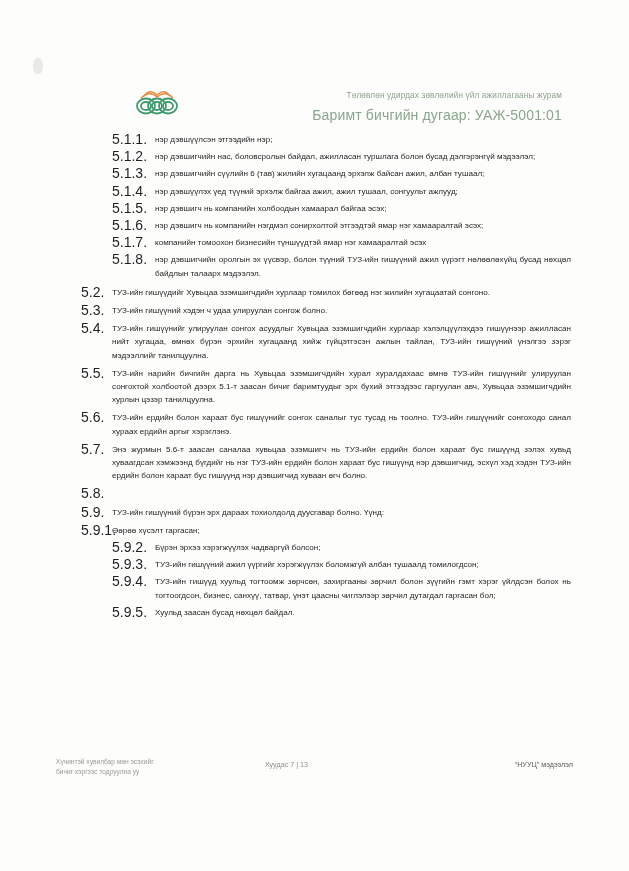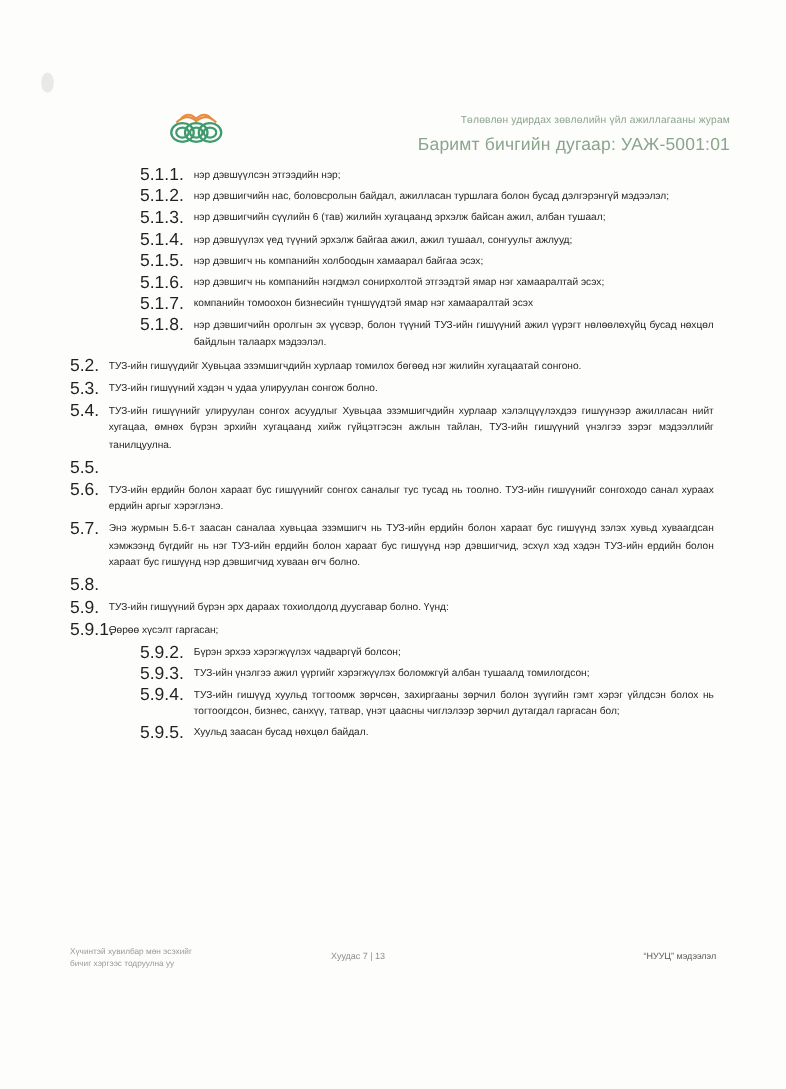--- a/index.html
+++ b/index.html
@@ -48,21 +48,21 @@
     position: absolute;
     left: 124px;
     top: 0px;
     width: 68px;
     height: 34px;
   }
   .logo svg { display: block; }
 
   .header-text {
     position: absolute;
-    right: 45px;
+    right: 67px;
     top: 4px;
     text-align: right;
     color: #7f9b82;
     line-height: 1.55;
   }
   .header-line1 {
     font-size: 8.2px;
     color: #8aa58c;
     letter-spacing: 0.15px;
   }
@@ -101,21 +101,21 @@
     color: #231f20;
     text-align: justify;
     hyphens: none;
   }
 
   
   .lvl2 { padding-left: 112px; padding-right: 58px; }
   .lvl2 .num { width: 43px; }
 
   
-  .lvl1 { padding-left: 56px; padding-right: 58px; }
+  .lvl1 { padding-left: 81px; padding-right: 58px; }
   .lvl1 .num { width: 31px; }
 
   .gap-sm { margin-bottom: 5px; }
   .gap-md { margin-bottom: 6px; }
 
   
   .footer {
     position: absolute;
     left: 0;
     top: 757px;
@@ -229,20 +229,21 @@
       <span class="txt">ТУЗ-ийн гишүүний хэдэн ч удаа улируулан сонгож болно.</span>
     </div>
 
     <div class="item lvl1 gap-sm">
       <span class="num">5.4.</span>
       <span class="txt">ТУЗ-ийн гишүүнийг улируулан сонгох асуудлыг Хувьцаа эзэмшигчдийн хурлаар хэлэлцүүлэхдээ гишүүнээр ажилласан нийт хугацаа, өмнөх бүрэн эрхийн хугацаанд хийж гүйцэтгэсэн ажлын тайлан, ТУЗ-ийн гишүүний үнэлгээ зэрэг мэдээллийг танилцуулна.</span>
     </div>
 
     <div class="item lvl1 gap-sm">
       <span class="num">5.5.</span>
+      <span class="txt">ТУЗ-ийн нарийн бичгийн дарга нь Хувьцаа эзэмшигчдийн хурал хуралдахаас өмнө ТУЗ-ийн гишүүнийг улируулан сонгохтой холбоотой дээрх 5.1-т заасан бичиг баримтуудыг эрх бухий этгээдээс гаргуулан авч, Хувьцаа эзэмшигчдийн хурлын цэзэр танилцуулна.</span>
     </div>
 
     <div class="item lvl1 gap-sm">
       <span class="num">5.6.</span>
       <span class="txt">ТУЗ-ийн ердийн болон хараат бус гишүүнийг сонгох саналыг тус тусад нь тоолно. ТУЗ-ийн гишүүнийг сонгоходо санал хураах ердийн аргыг хэрэглэнэ.</span>
     </div>
 
     <div class="item lvl1 gap-sm">
       <span class="num">5.7.</span>
       <span class="txt">Энэ журмын 5.6-т заасан саналаа хувьцаа эзэмшигч нь ТУЗ-ийн ердийн болон хараат бус гишүүнд зэлэх хувьд хуваагдсан хэмжээнд бүгдийг нь нэг ТУЗ-ийн ердийн болон хараат бус гишүүнд нэр дэвшигчид, эсхүл хэд хэдэн ТУЗ-ийн ердийн болон хараат бус гишүүнд нэр дэвшигчид хуваан өгч болно.</span>
@@ -262,21 +263,21 @@
       <span class="txt">Өөрөө хүсэлт гаргасан;</span>
     </div>
 
     <div class="item lvl2">
       <span class="num">5.9.2.</span>
       <span class="txt">Бүрэн эрхээ хэрэгжүүлэх чадваргүй болсон;</span>
     </div>
 
     <div class="item lvl2">
       <span class="num">5.9.3.</span>
-      <span class="txt">ТУЗ-ийн үнэлгээ ажил үүргийг хэрэгжүүлэх боломжгүй албан тушаалд томилогдсон;</span>
+      <span class="txt">ТУЗ-ийн гишүүний ажил үүргийг хэрэгжүүлэх боломжгүй албан тушаалд томилогдсон;</span>
     </div>
 
     <div class="item lvl2">
       <span class="num">5.9.4.</span>
       <span class="txt">ТУЗ-ийн гишүүд хуульд тогтоомж зөрчсөн, захиргааны зөрчил болон зүүгийн гэмт хэрэг үйлдсэн болох нь тогтоогдсон, бизнес, санхүү, татвар, үнэт цаасны чиглэлээр зөрчил дутагдал гаргасан бол;</span>
     </div>
 
     <div class="item lvl2">
       <span class="num">5.9.5.</span>
       <span class="txt">Хуульд заасан бусад нөхцөл байдал.</span>

